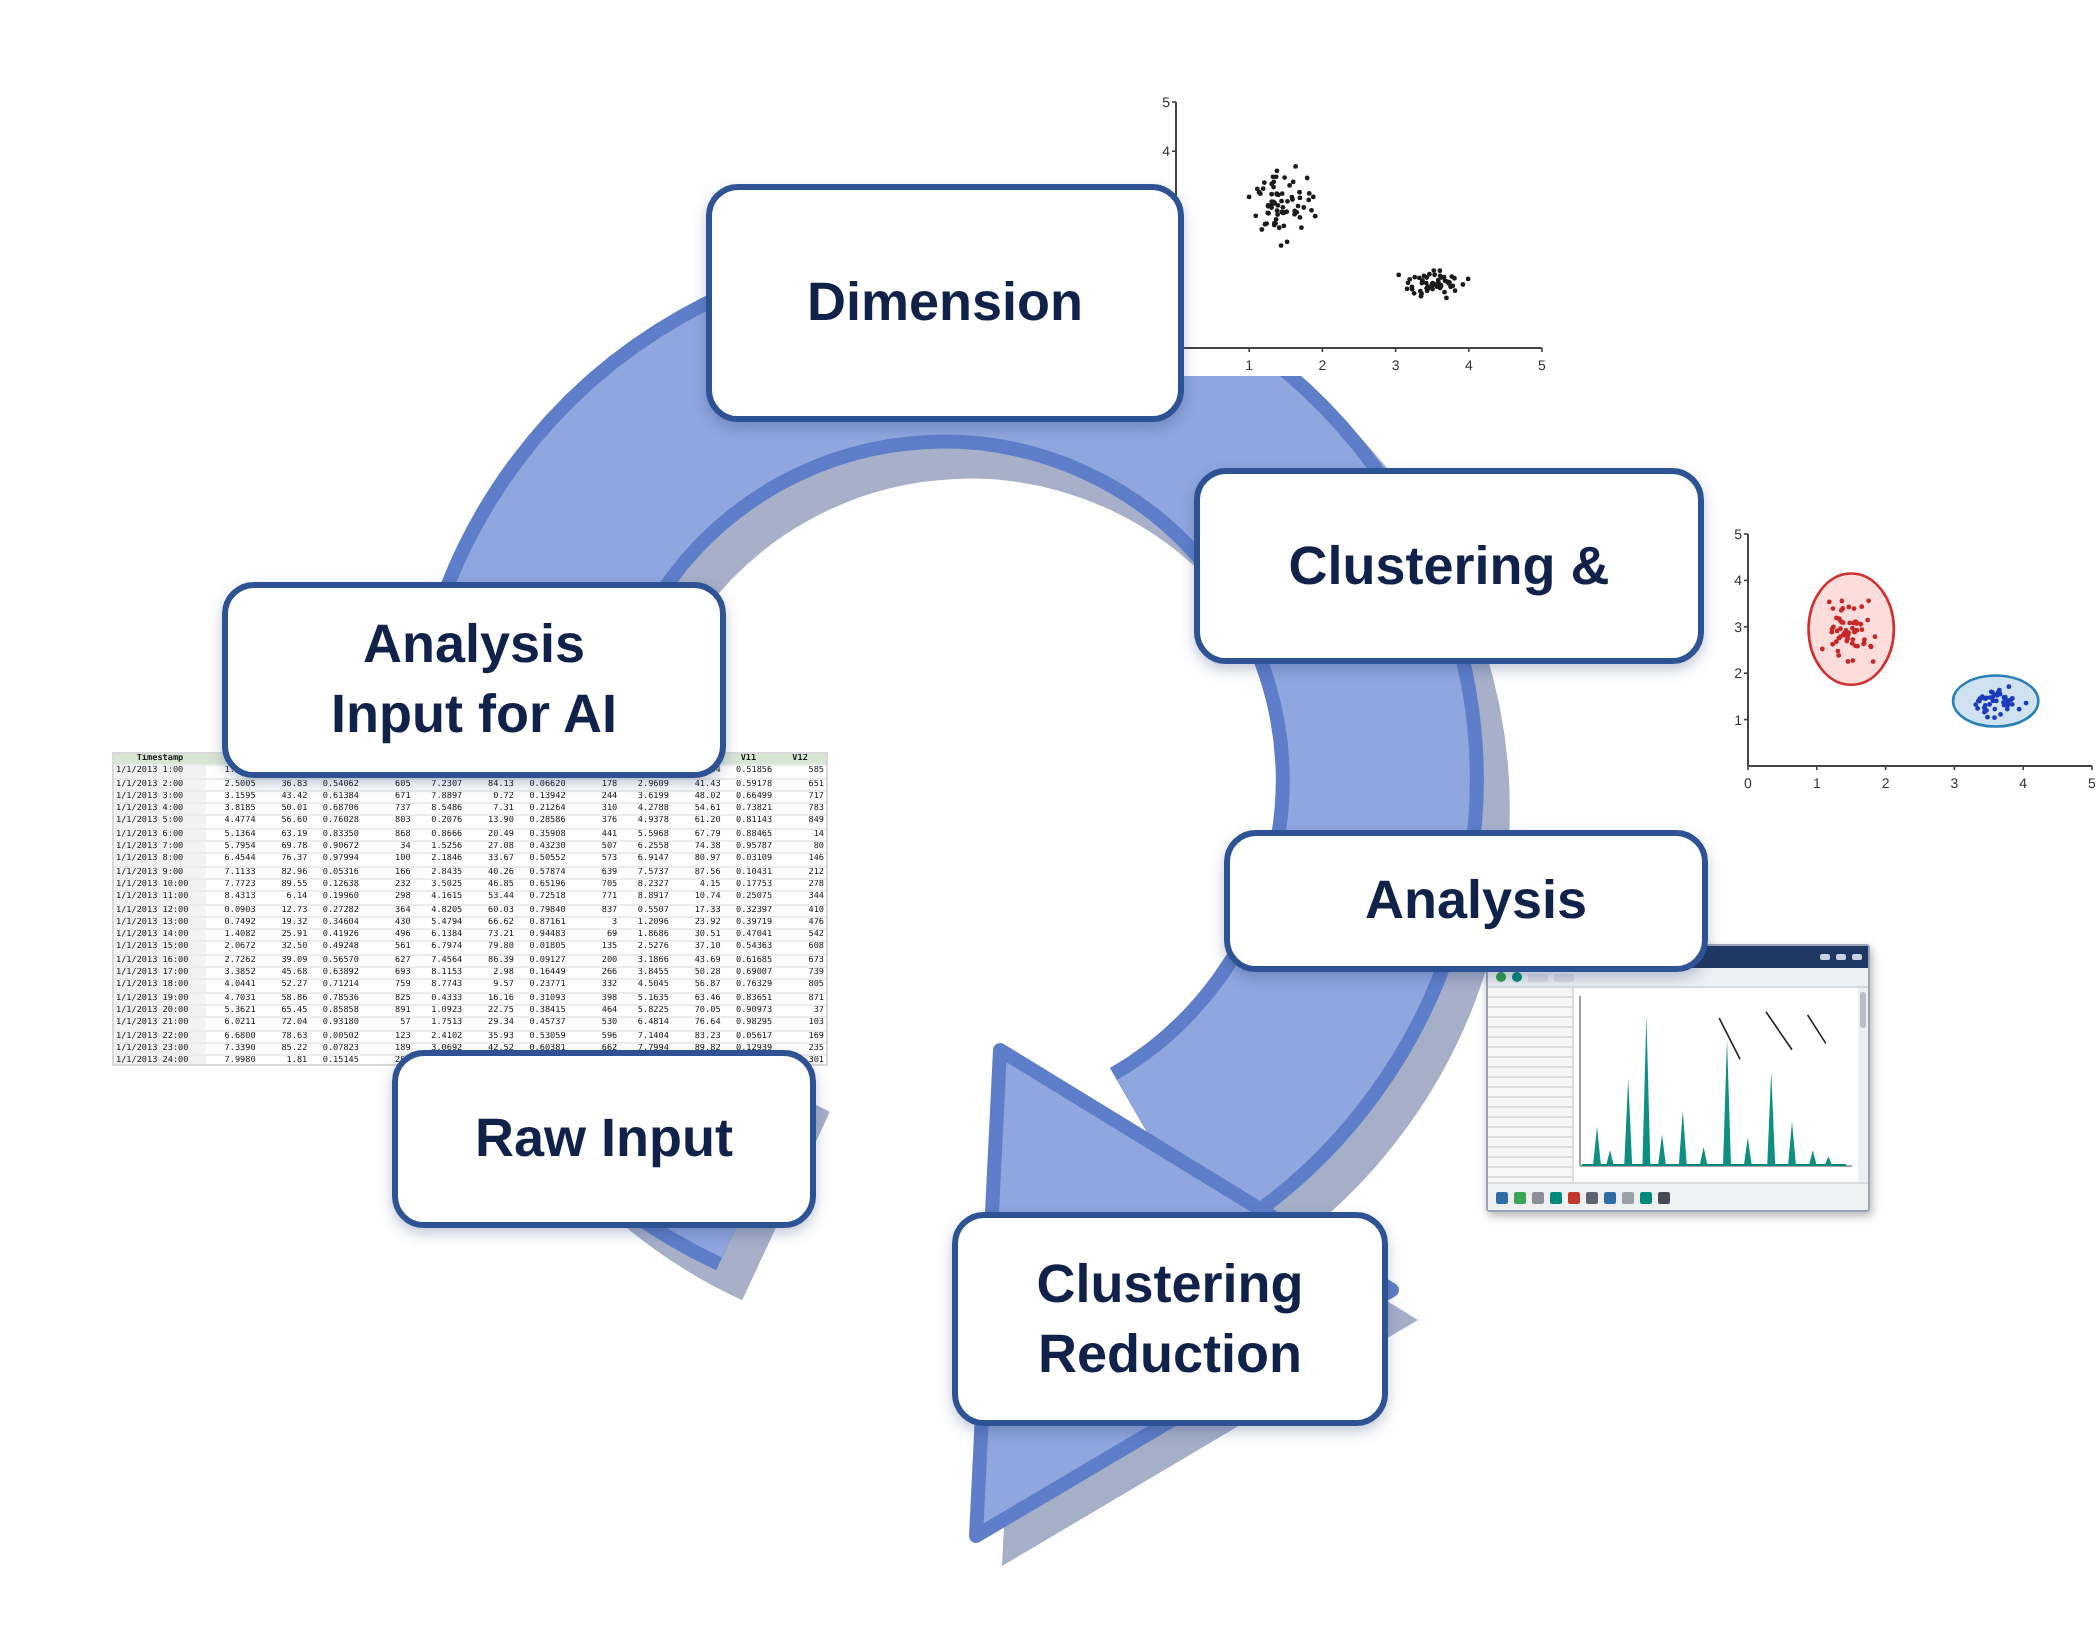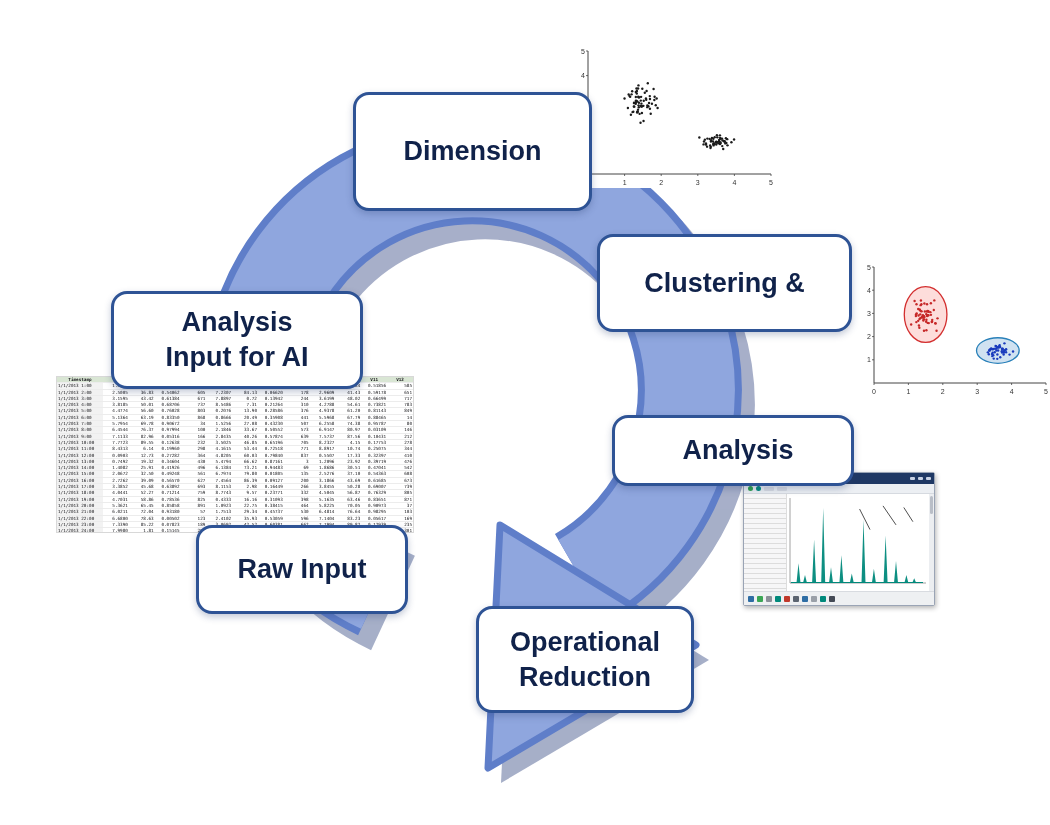--- a/index.html
+++ b/index.html
@@ -786,17 +786,17 @@
     <span>Analysis</span>
     <span>Input for AI</span>
   </div>
   <div class="label-box" id="boxAna">
     <span>Analysis</span>
   </div>
   <div class="label-box" id="boxRaw">
     <span>Raw Input</span>
   </div>
   <div class="label-box" id="boxOp">
-    <span>Operational</span>
+    <span>Clustering</span>
     <span>Reduction</span>
   </div>
 
 </div>
 
 </body></html>

